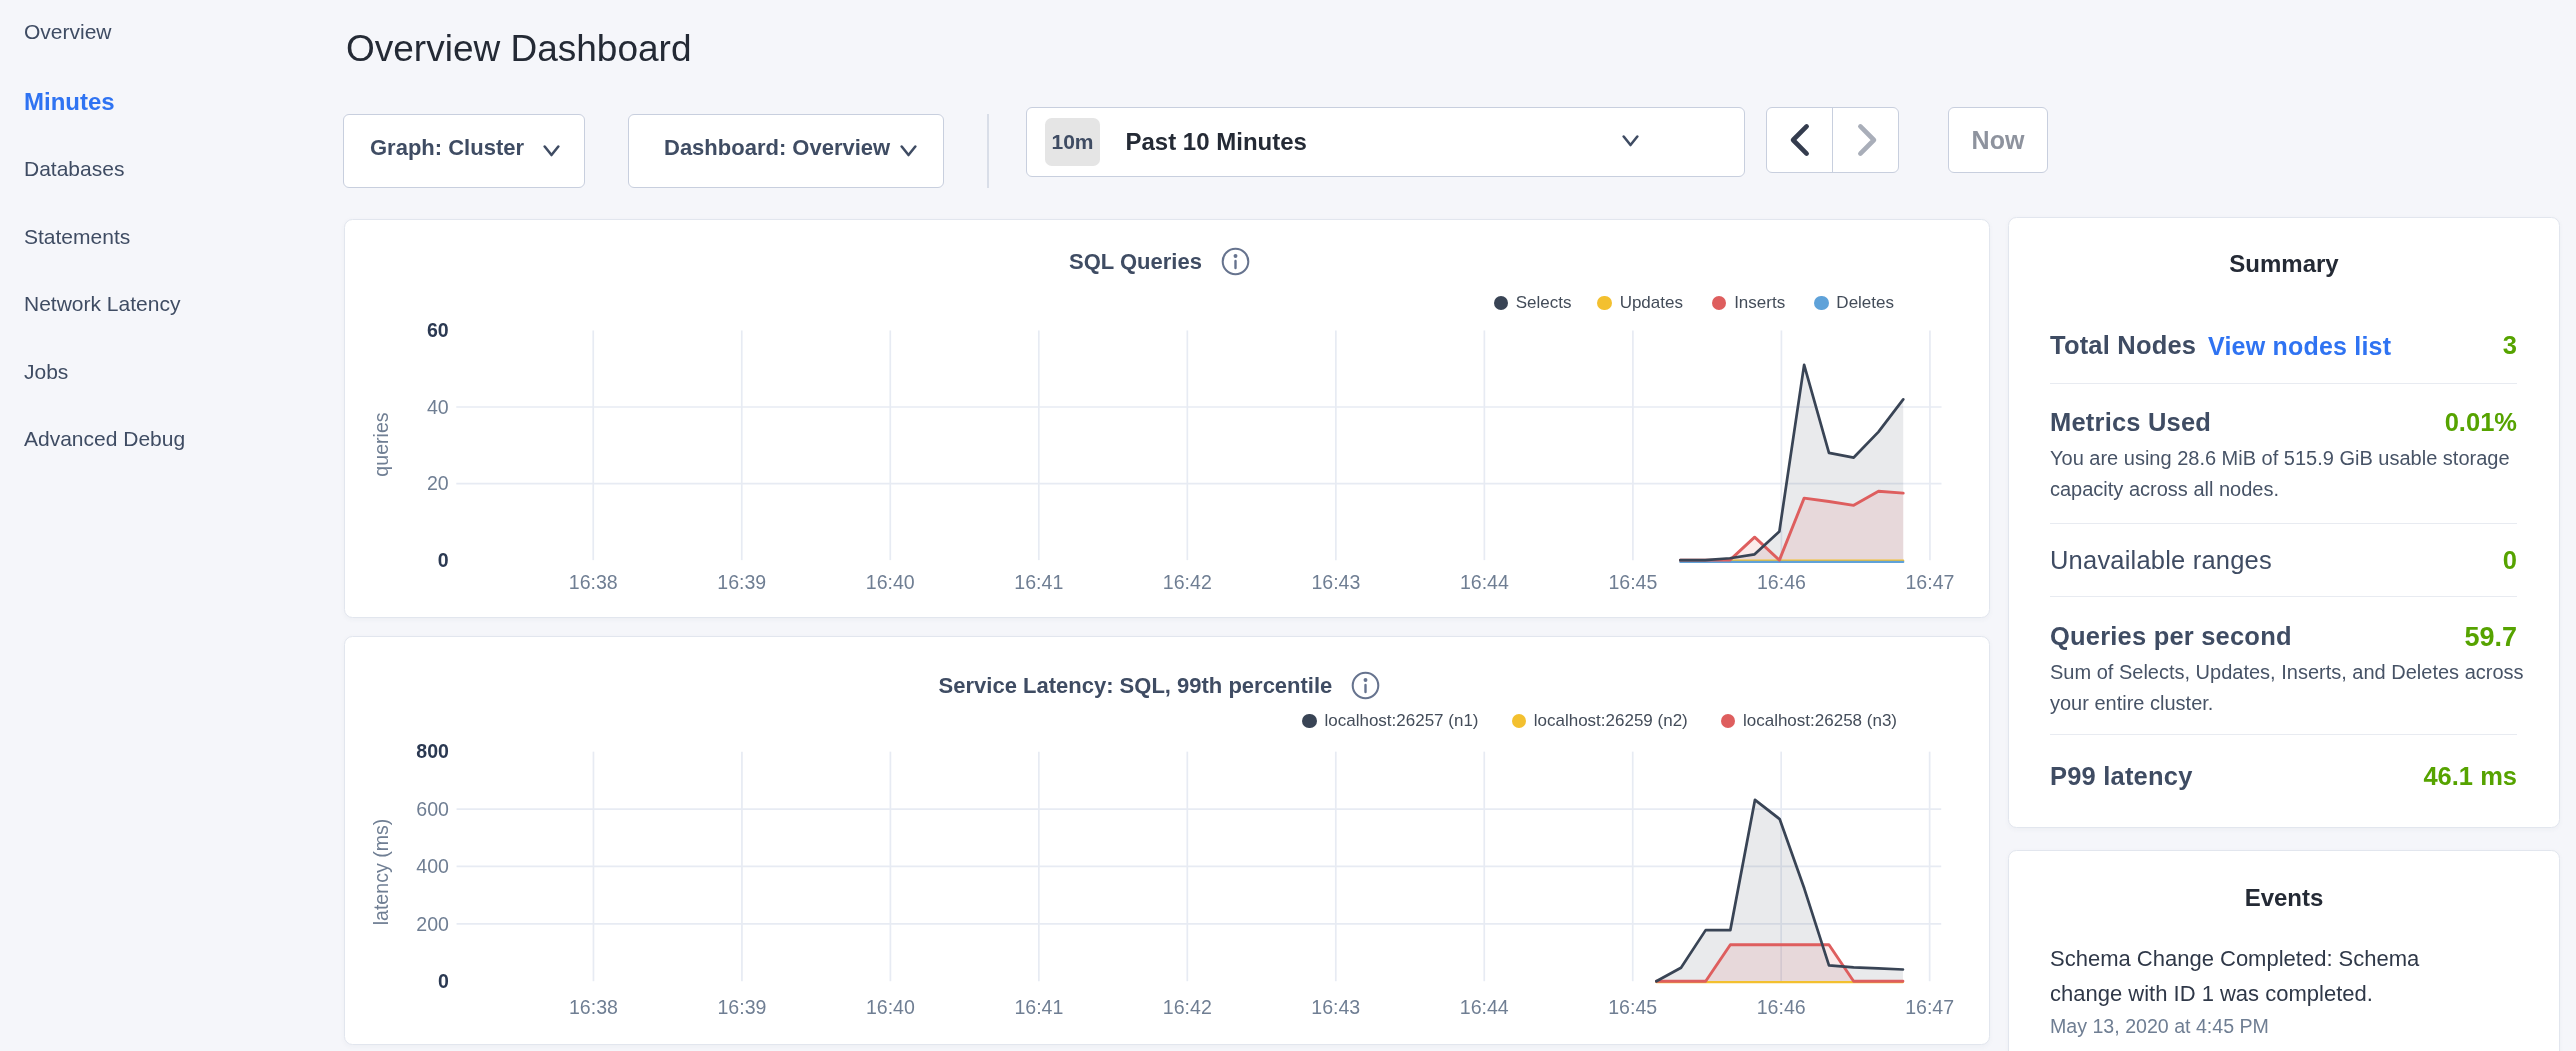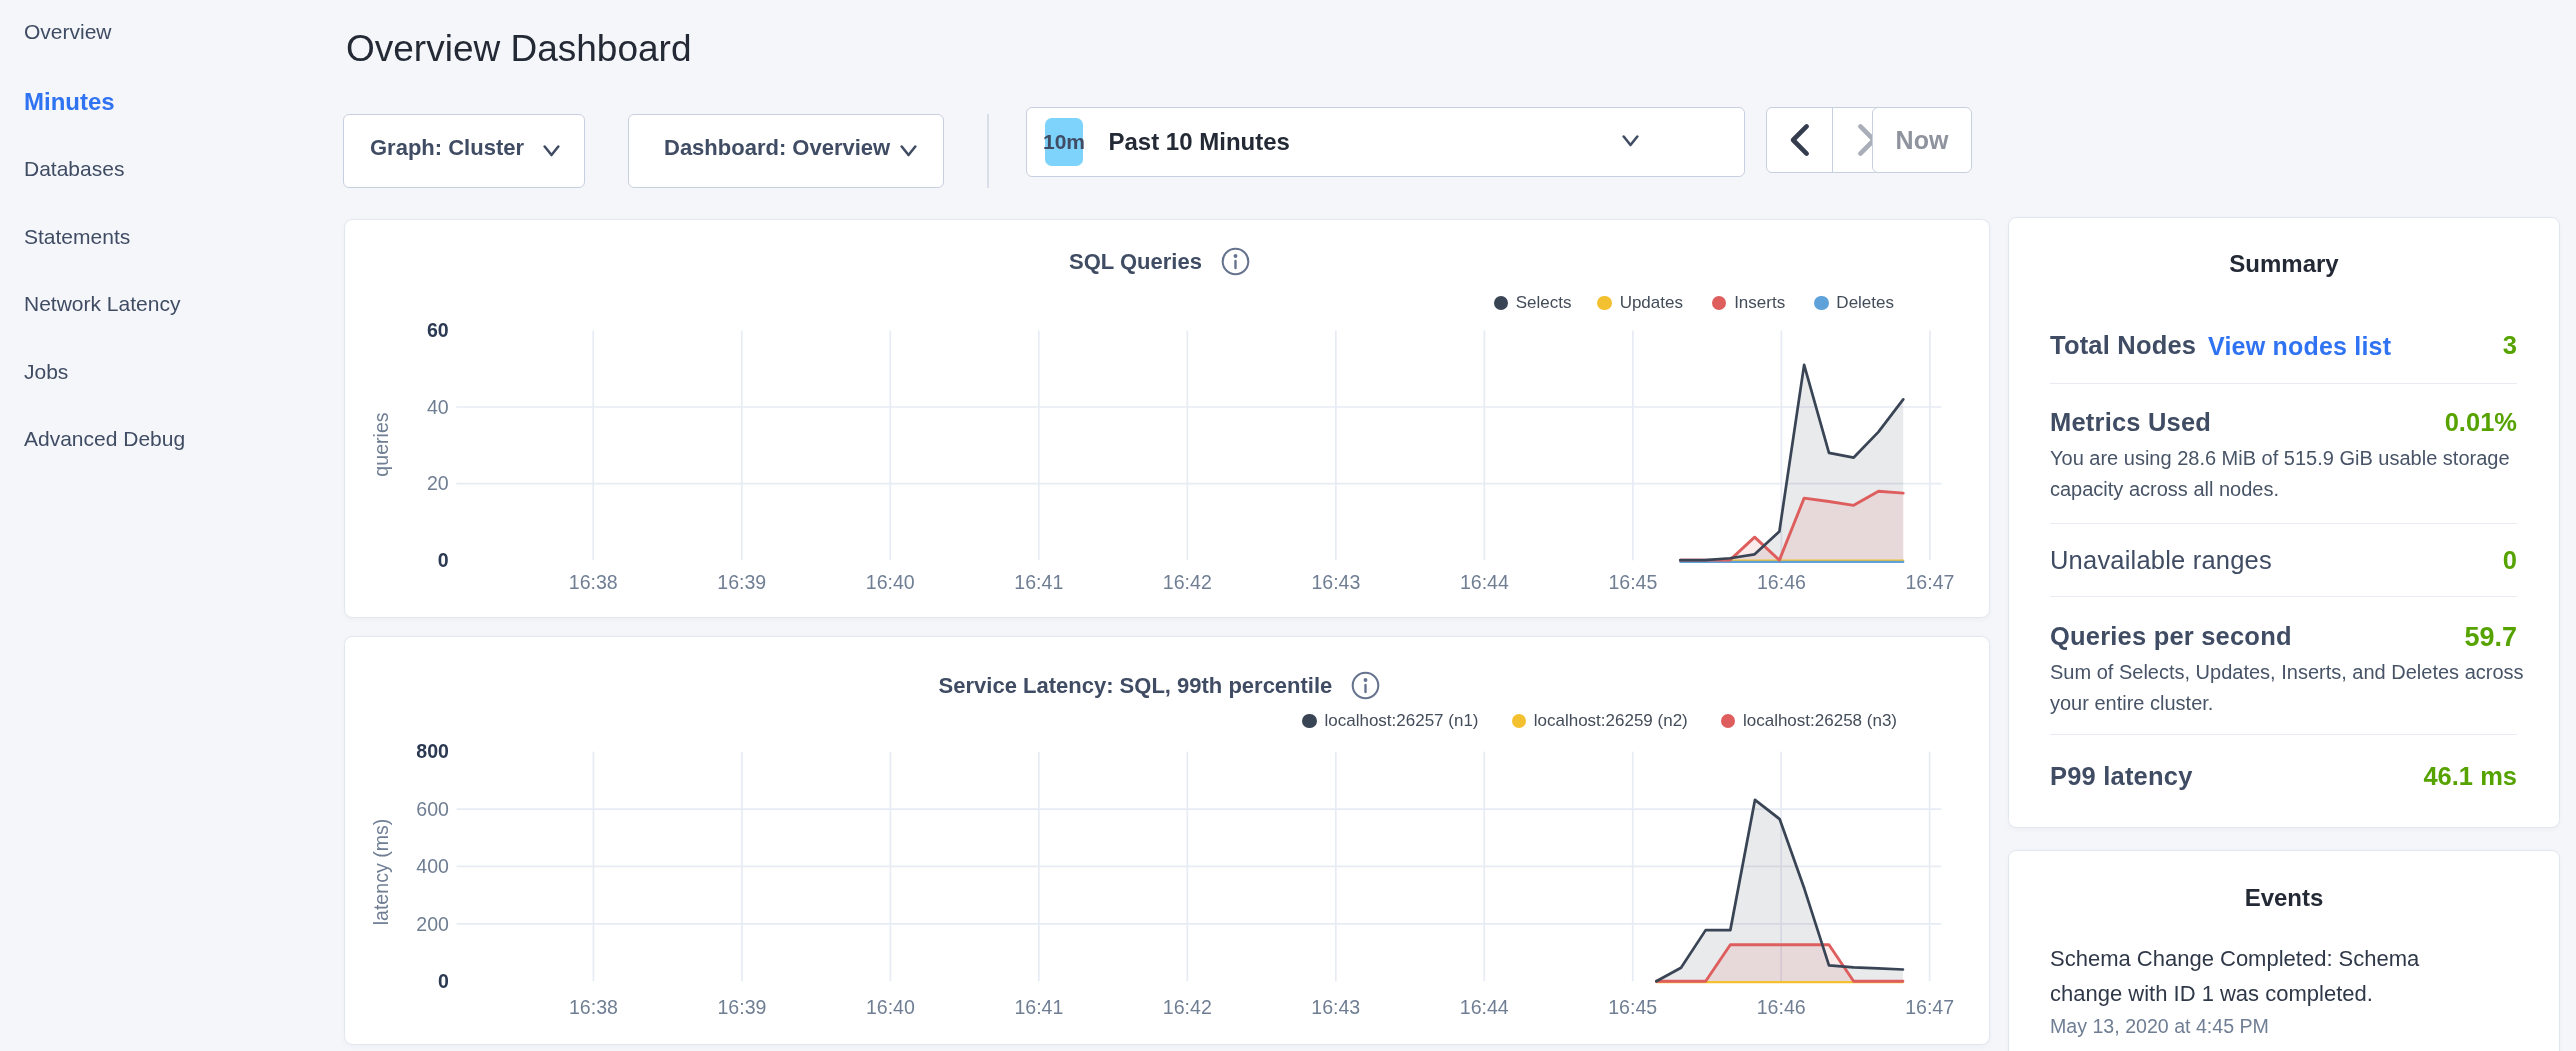--- a/index.html
+++ b/index.html
@@ -28,36 +28,36 @@
   </svg>
 <div class="ddown" style="left:628px;top:114px;width:316px;height:74px;">
   <span style="margin-left:35px;font-size:22px;font-weight:bold;color:#3f4c63;position:relative;top:-2.6px">Dashboard: Overview</span>
 </div>
 <svg width="17" height="14.5" viewBox="0 0 20 17" style="position:absolute;left:900px;top:144px">
     <polyline points="2,3 10.0,13 18,3" fill="none" stroke="#3f4c63" stroke-width="3.0" stroke-linecap="round" stroke-linejoin="round"></polyline>
   </svg>
 <div style="position:absolute;left:987px;top:114px;width:1.7px;height:74px;background:#d9dee8"></div>
 
 <div class="ddown" style="left:1026px;top:107px;width:719px;height:70px;">
-  <span style="margin-left:18px;background:#7dd3fc;border-radius:6.8px;width:38px;height:48px;display:flex;align-items:center;justify-content:center;font-size:21px;font-weight:bold;color:#3f4c63">10m</span>
+  <span style="margin-left:18px;background:#e5e5e5;border-radius:6.8px;width:55px;height:48px;display:flex;align-items:center;justify-content:center;font-size:21px;font-weight:bold;color:#3f4c63">10m</span>
   <span style="margin-left:25.5px;font-size:24px;font-weight:bold;color:#242a35">Past 10 Minutes</span>
 </div>
 <svg width="17" height="14.5" viewBox="0 0 20 17" style="position:absolute;left:1622px;top:134px">
     <polyline points="2,3 10.0,13 18,3" fill="none" stroke="#3f4c63" stroke-width="3.0" stroke-linecap="round" stroke-linejoin="round"></polyline>
   </svg>
 
 <div class="ddown" style="left:1766px;top:107px;width:133px;height:66px;"></div>
 <div style="position:absolute;left:1832px;top:107px;width:1.4px;height:66px;background:#c8cfde"></div>
 <svg width="22" height="34" viewBox="0 0 26 40" style="position:absolute;left:1788px;top:123px">
  <polyline points="22,4 6,20 22,36" fill="none" stroke="#343c4e" stroke-width="5.5" stroke-linecap="round" stroke-linejoin="round"></polyline>
   </svg>
 <svg width="22" height="34" viewBox="0 0 26 40" style="position:absolute;left:1857px;top:123px">
  <polyline points="4,4 20,20 4,36" fill="none" stroke="#a9aeb9" stroke-width="5.5" stroke-linecap="round" stroke-linejoin="round"></polyline>
   </svg>
-<div class="ddown" style="left:1872px;top:107px;width:100px;height:66px;justify-content:center">
+<div class="ddown" style="left:1948px;top:107px;width:100px;height:66px;justify-content:center">
   <span style="font-size:25px;font-weight:bold;color:#8e939e">Now</span>
 </div>
 
 <div class="panel" style="left:344px;top:219px;width:1646px;height:399px;"></div>
 <div style="position:absolute;left:344px;top:219px;width:1646px;height:495px">
   <div style="position:absolute;left:-7.7px;top:28px;width:100%;display:flex;align-items:center;justify-content:center">
     <span style="font-size:22px;font-weight:bold;color:#3f4c63">SQL Queries</span>
       <svg width="29" height="29" viewBox="0 0 34 34" style="margin-left:18.7px;flex:none">
         <circle cx="17" cy="17" r="15" fill="none" stroke="#66738e" stroke-width="2.4"></circle>
         <circle cx="17" cy="10.5" r="2.3" fill="#66738e"></circle>

